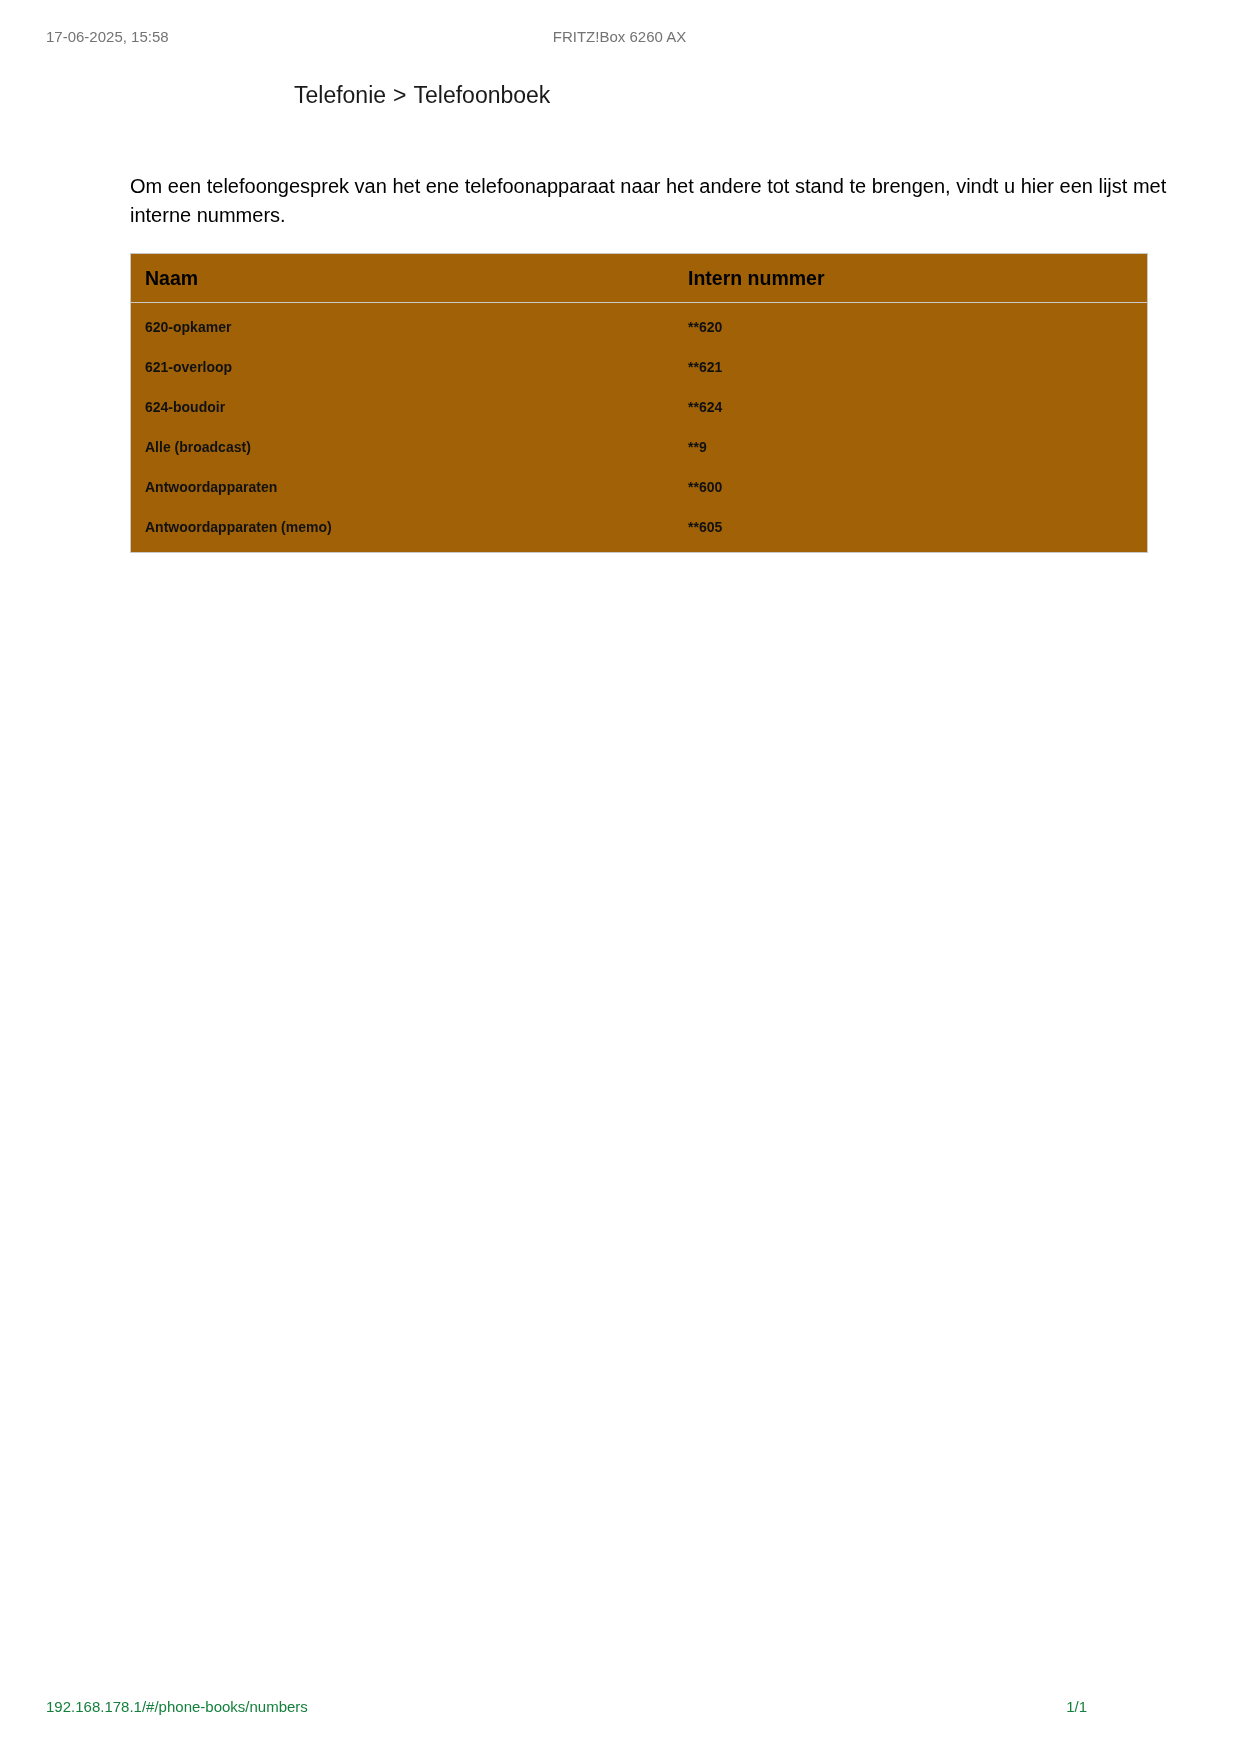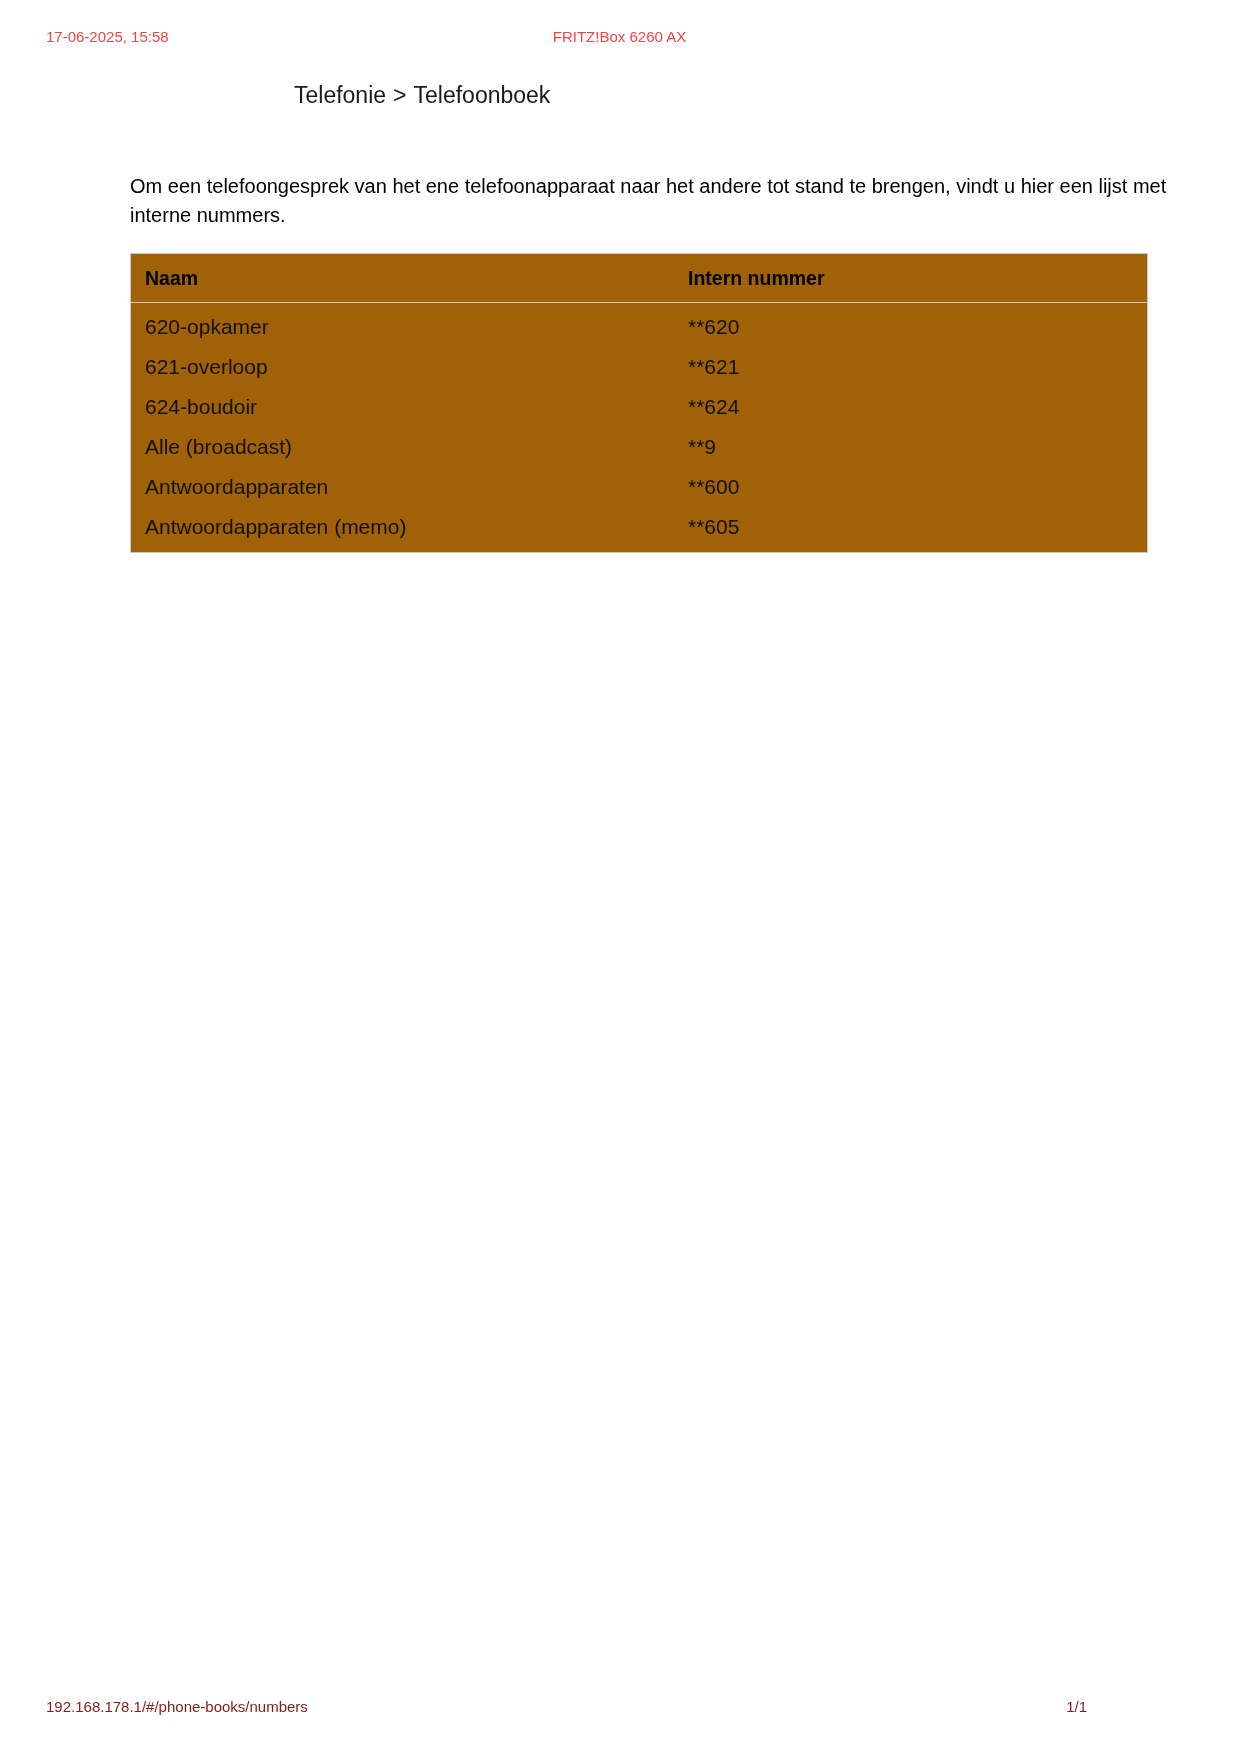--- a/index.html
+++ b/index.html
@@ -24,21 +24,21 @@
   }
 
   
   .print-header {
     position: absolute;
     top: 28px;
     left: 0;
     width: 1239px;
     height: 20px;
     font-size: 15px;
-    color: #ef4444;
+    color: #737373;
   }
   .print-header .left {
     position: absolute;
     left: 46px;
     top: 0;
     white-space: nowrap;
   }
   .print-header .center {
     position: absolute;
     left: 0;
@@ -49,21 +49,21 @@
   }
 
   
   .print-footer {
     position: absolute;
     bottom: 36px;
     left: 0;
     width: 1133px;
     height: 20px;
     font-size: 15px;
-    color: #7f1d1d;
+    color: #15803d;
   }
   .print-footer .left {
     position: absolute;
     left: 46px;
     top: 0;
     white-space: nowrap;
   }
   .print-footer .right {
     position: absolute;
     right: 46px;
@@ -118,22 +118,23 @@
     text-align: left;
     font-weight: bold;
     font-size: 19.5px;
     padding: 13px 0 12px 0;
     border-bottom: 1px solid #c8c8c8;
     color: #000;
   }
   table.phonebook tbody td {
     padding: 7px 0 7px 0;
     color: #111;
-    font-size: 21px;
+    font-size: 14px;
     line-height: 26px;
+    font-weight: bold;
   }
   table.phonebook th.col-name,
   table.phonebook td.col-name {
     padding-left: 14px;
     width: 535px;
   }
   table.phonebook th.col-num,
   table.phonebook td.col-num {
     padding-left: 8px;
   }

